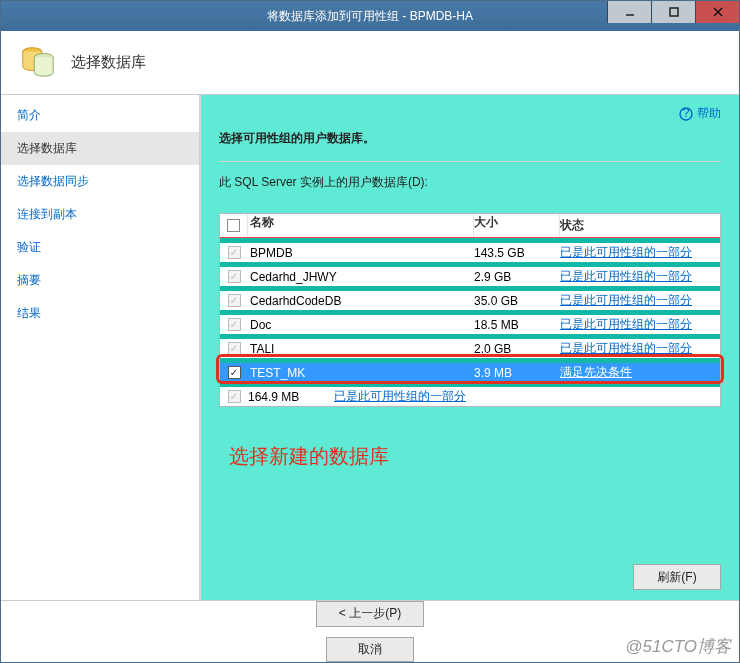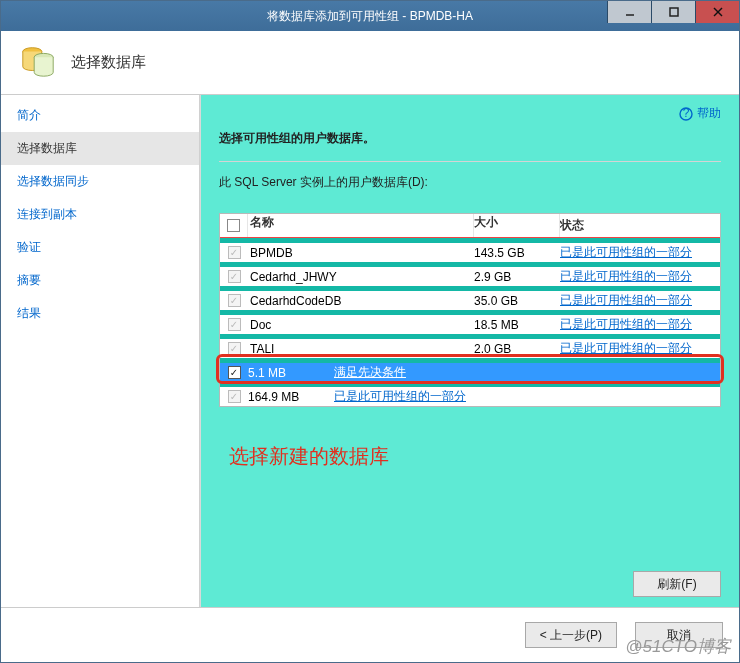--- a/index.html
+++ b/index.html
@@ -39,22 +39,22 @@
     .db-row.selected .status-link { color: #fff; }
     .chk { width: 13px; height: 13px; border: 1px solid #888; background: #fff; display: inline-flex; align-items: center; justify-content: center; position: relative; }
     .chk.disabled { border-color: #bbb; background: #f4f4f4; }
     .chk.disabled::after { content: "✓"; color: #bbb; font-size: 10px; line-height: 1; }
     .chk.checked { border-color: #555; background: #fff; }
     .chk.checked::after { content: "✓"; color: #222; font-size: 10px; line-height: 1; }
     .db-row.selected .chk.checked { background: #fff; }
     .highlight-box { position: absolute; border: 3px solid #e03020; border-radius: 6px; pointer-events: none; }
     .annotation { color: #e03020; font-size: 20px; margin-top: 36px; margin-left: 10px; }
     .refresh-row { display: flex; justify-content: flex-end; padding: 10px 0; }
-    .btn { min-width: 88px; height: 26px; background: #eaeaea; border: 1px solid #a8a8a8; display: inline-flex; align-items: center; justify-content: center; cursor: pointer; padding: 0 14px; font-size: 12px; color: #222; }
-    .footer { height: 55px; border-top: 1px solid #ccc; display: flex; align-items: center; justify-content: flex-end; gap: 18px; padding: 0 16px; background: #fff; position: relative; }
+    .btn { min-width: 88px; height: 26px; background: #eaeaea; border: 1px solid #a8a8a8; display: inline-flex; align-items: center; justify-content: center; cursor: pointer; padding: 0 22px; font-size: 12px; color: #222; }
+    .footer { height: 62px; border-top: 1px solid #ccc; display: flex; align-items: center; justify-content: flex-end; gap: 10px; padding: 0 16px; background: #fff; position: relative; flex-direction: column; }
     .watermark { position: absolute; right: 8px; bottom: 4px; color: #999; font-size: 17px; font-style: italic; }
     .header-divider { border: none; border-top: 1px solid #d4d4d4; margin: 0; }
     .col-sep { border-right: 1px solid #e6e6e6; height: 100%; }
   </style>
 </head>
 <body>
 
 
 
 <div class="window">
@@ -166,21 +166,22 @@
               <span class="chk disabled"></span>
             </div>
           <div class="cell col-name">TALI</div>
           <div class="cell col-size">2.0 GB</div>
           <div class="cell col-status"><span class="status-link">已是此可用性组的一部分</span></div>
         </div>
         <div class="db-row selected">
           <div class="col-chk">
               <span class="chk checked"></span>
             </div>
-          <div class="cell col-size">5.1 MB</div>
+          <div class="cell col-name">TEST_MK</div>
+          <div class="cell col-size">3.9 MB</div>
           <div class="cell col-status"><span class="status-link">满足先决条件</span></div>
         </div>
         <div class="db-row">
           <div class="col-chk">
               <span class="chk disabled"></span>
             </div>
           <div class="cell col-size">164.9 MB</div>
           <div class="cell col-status"><span class="status-link">已是此可用性组的一部分</span></div>
         </div>
 

